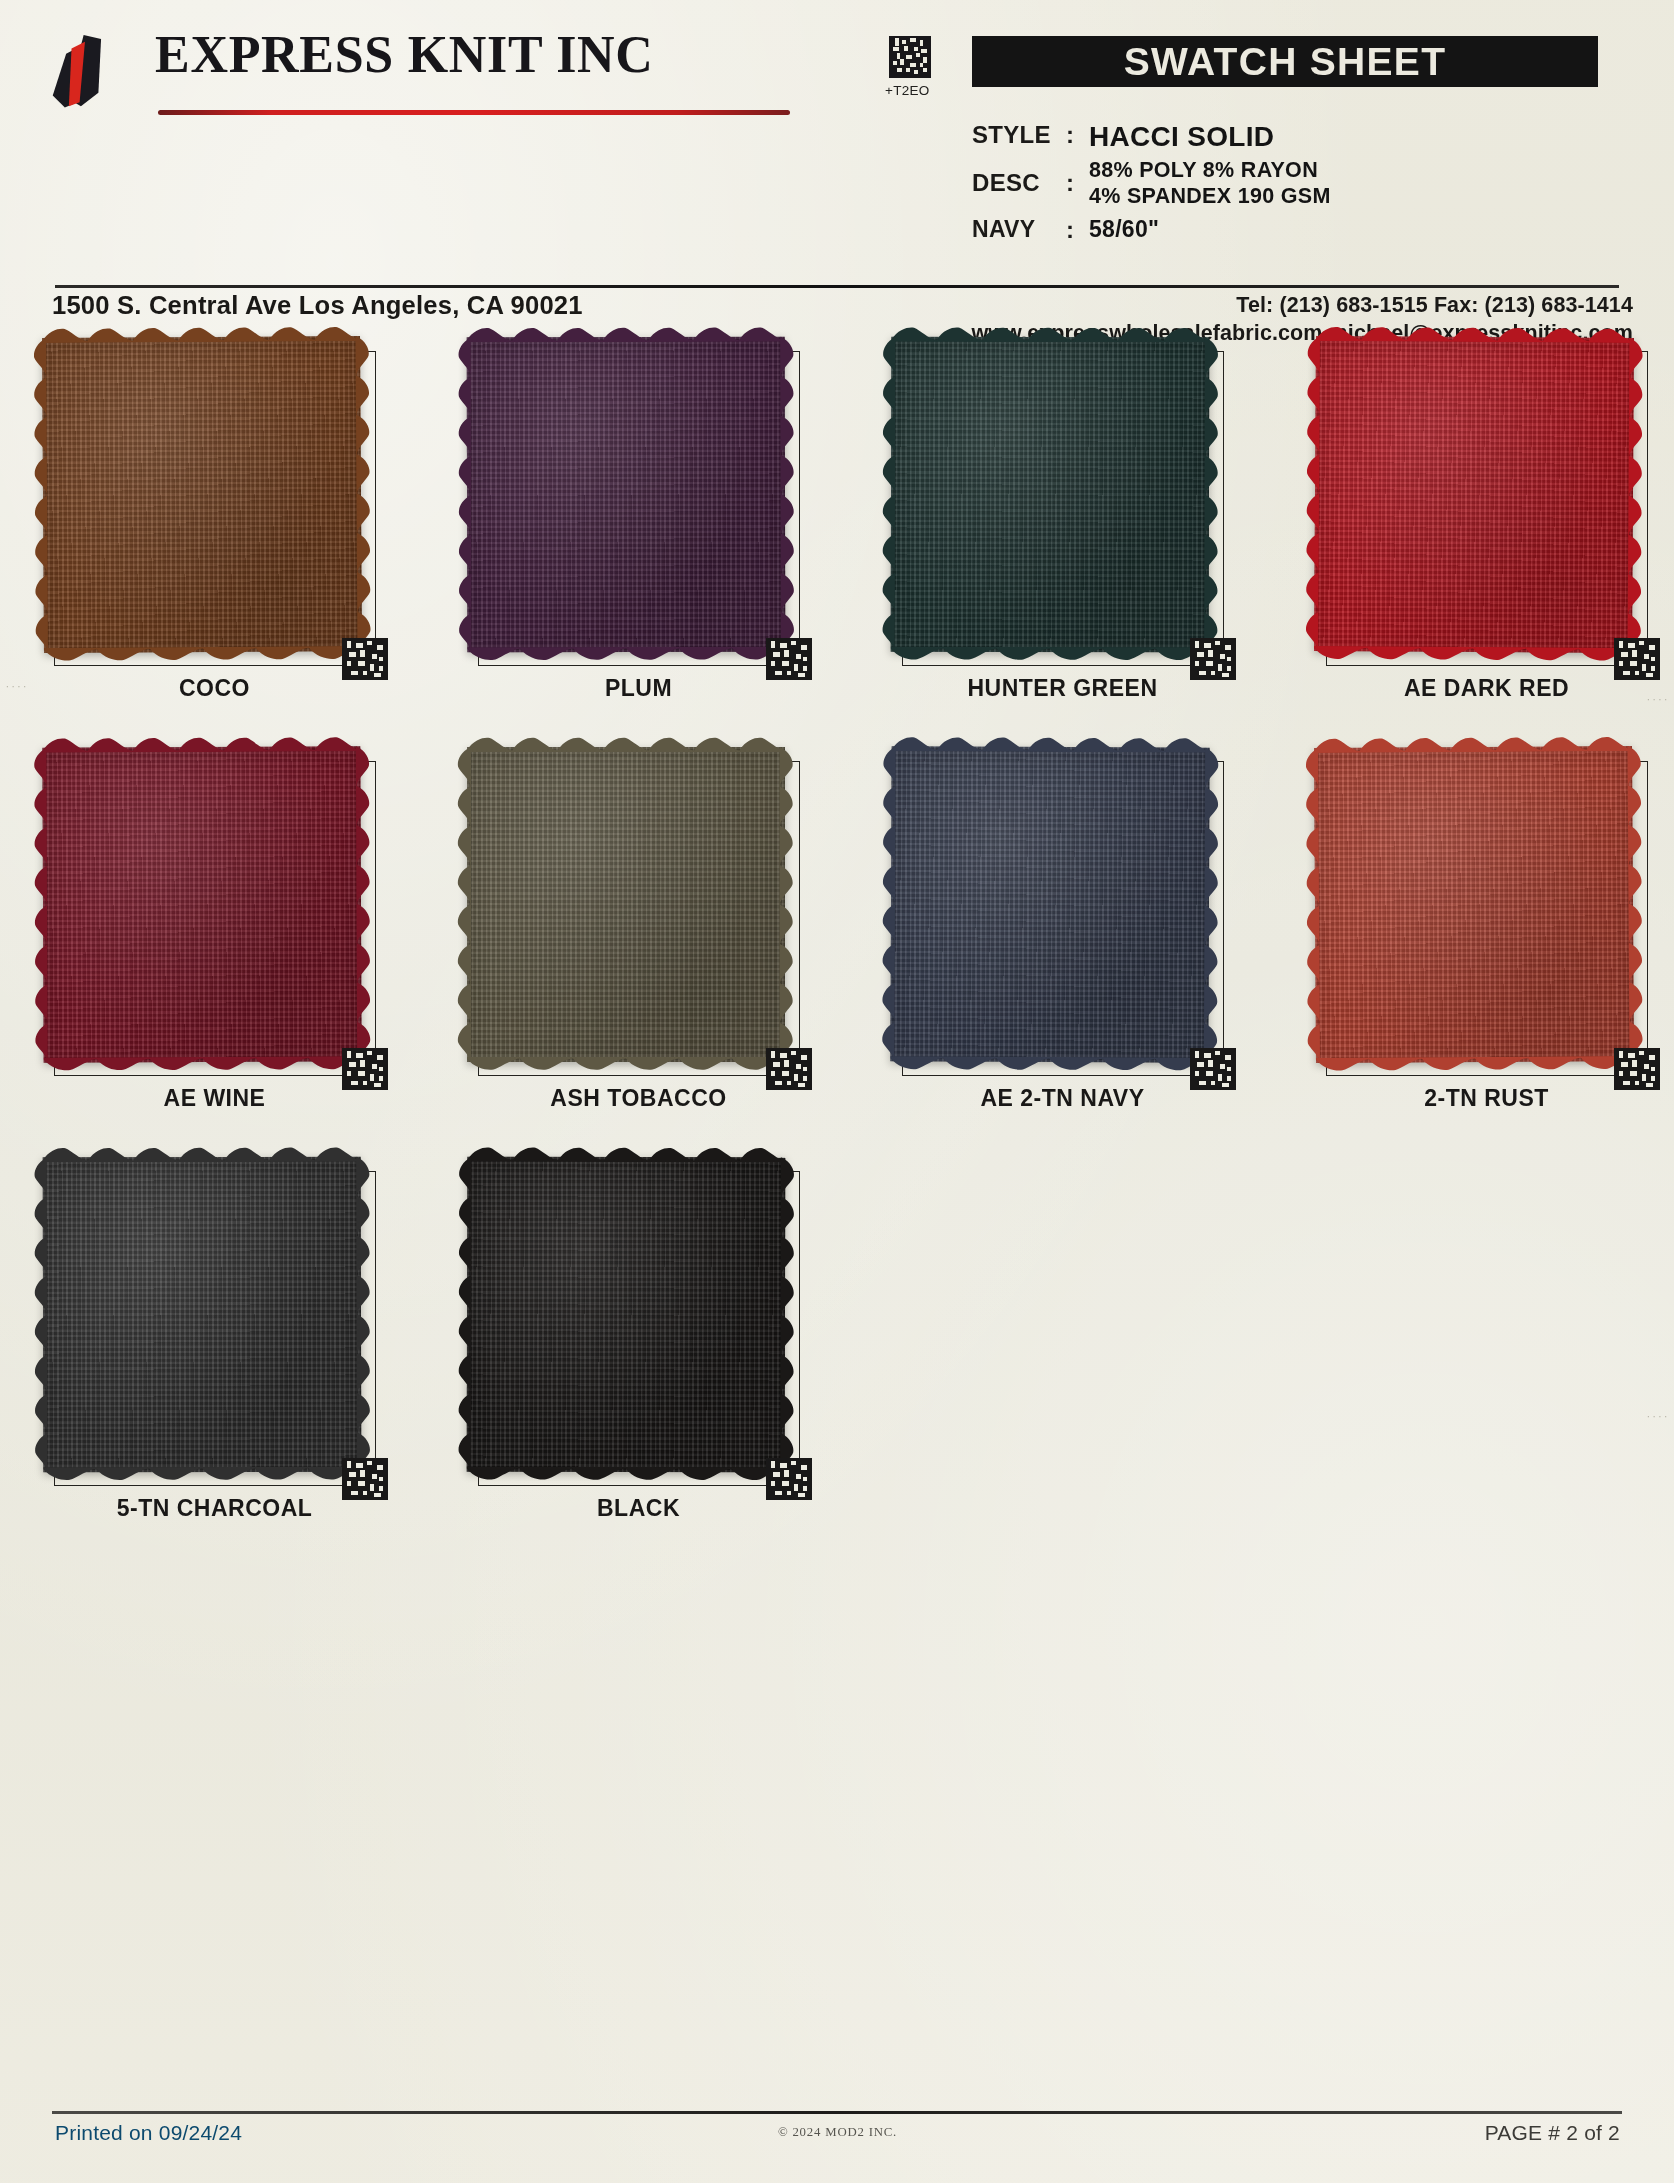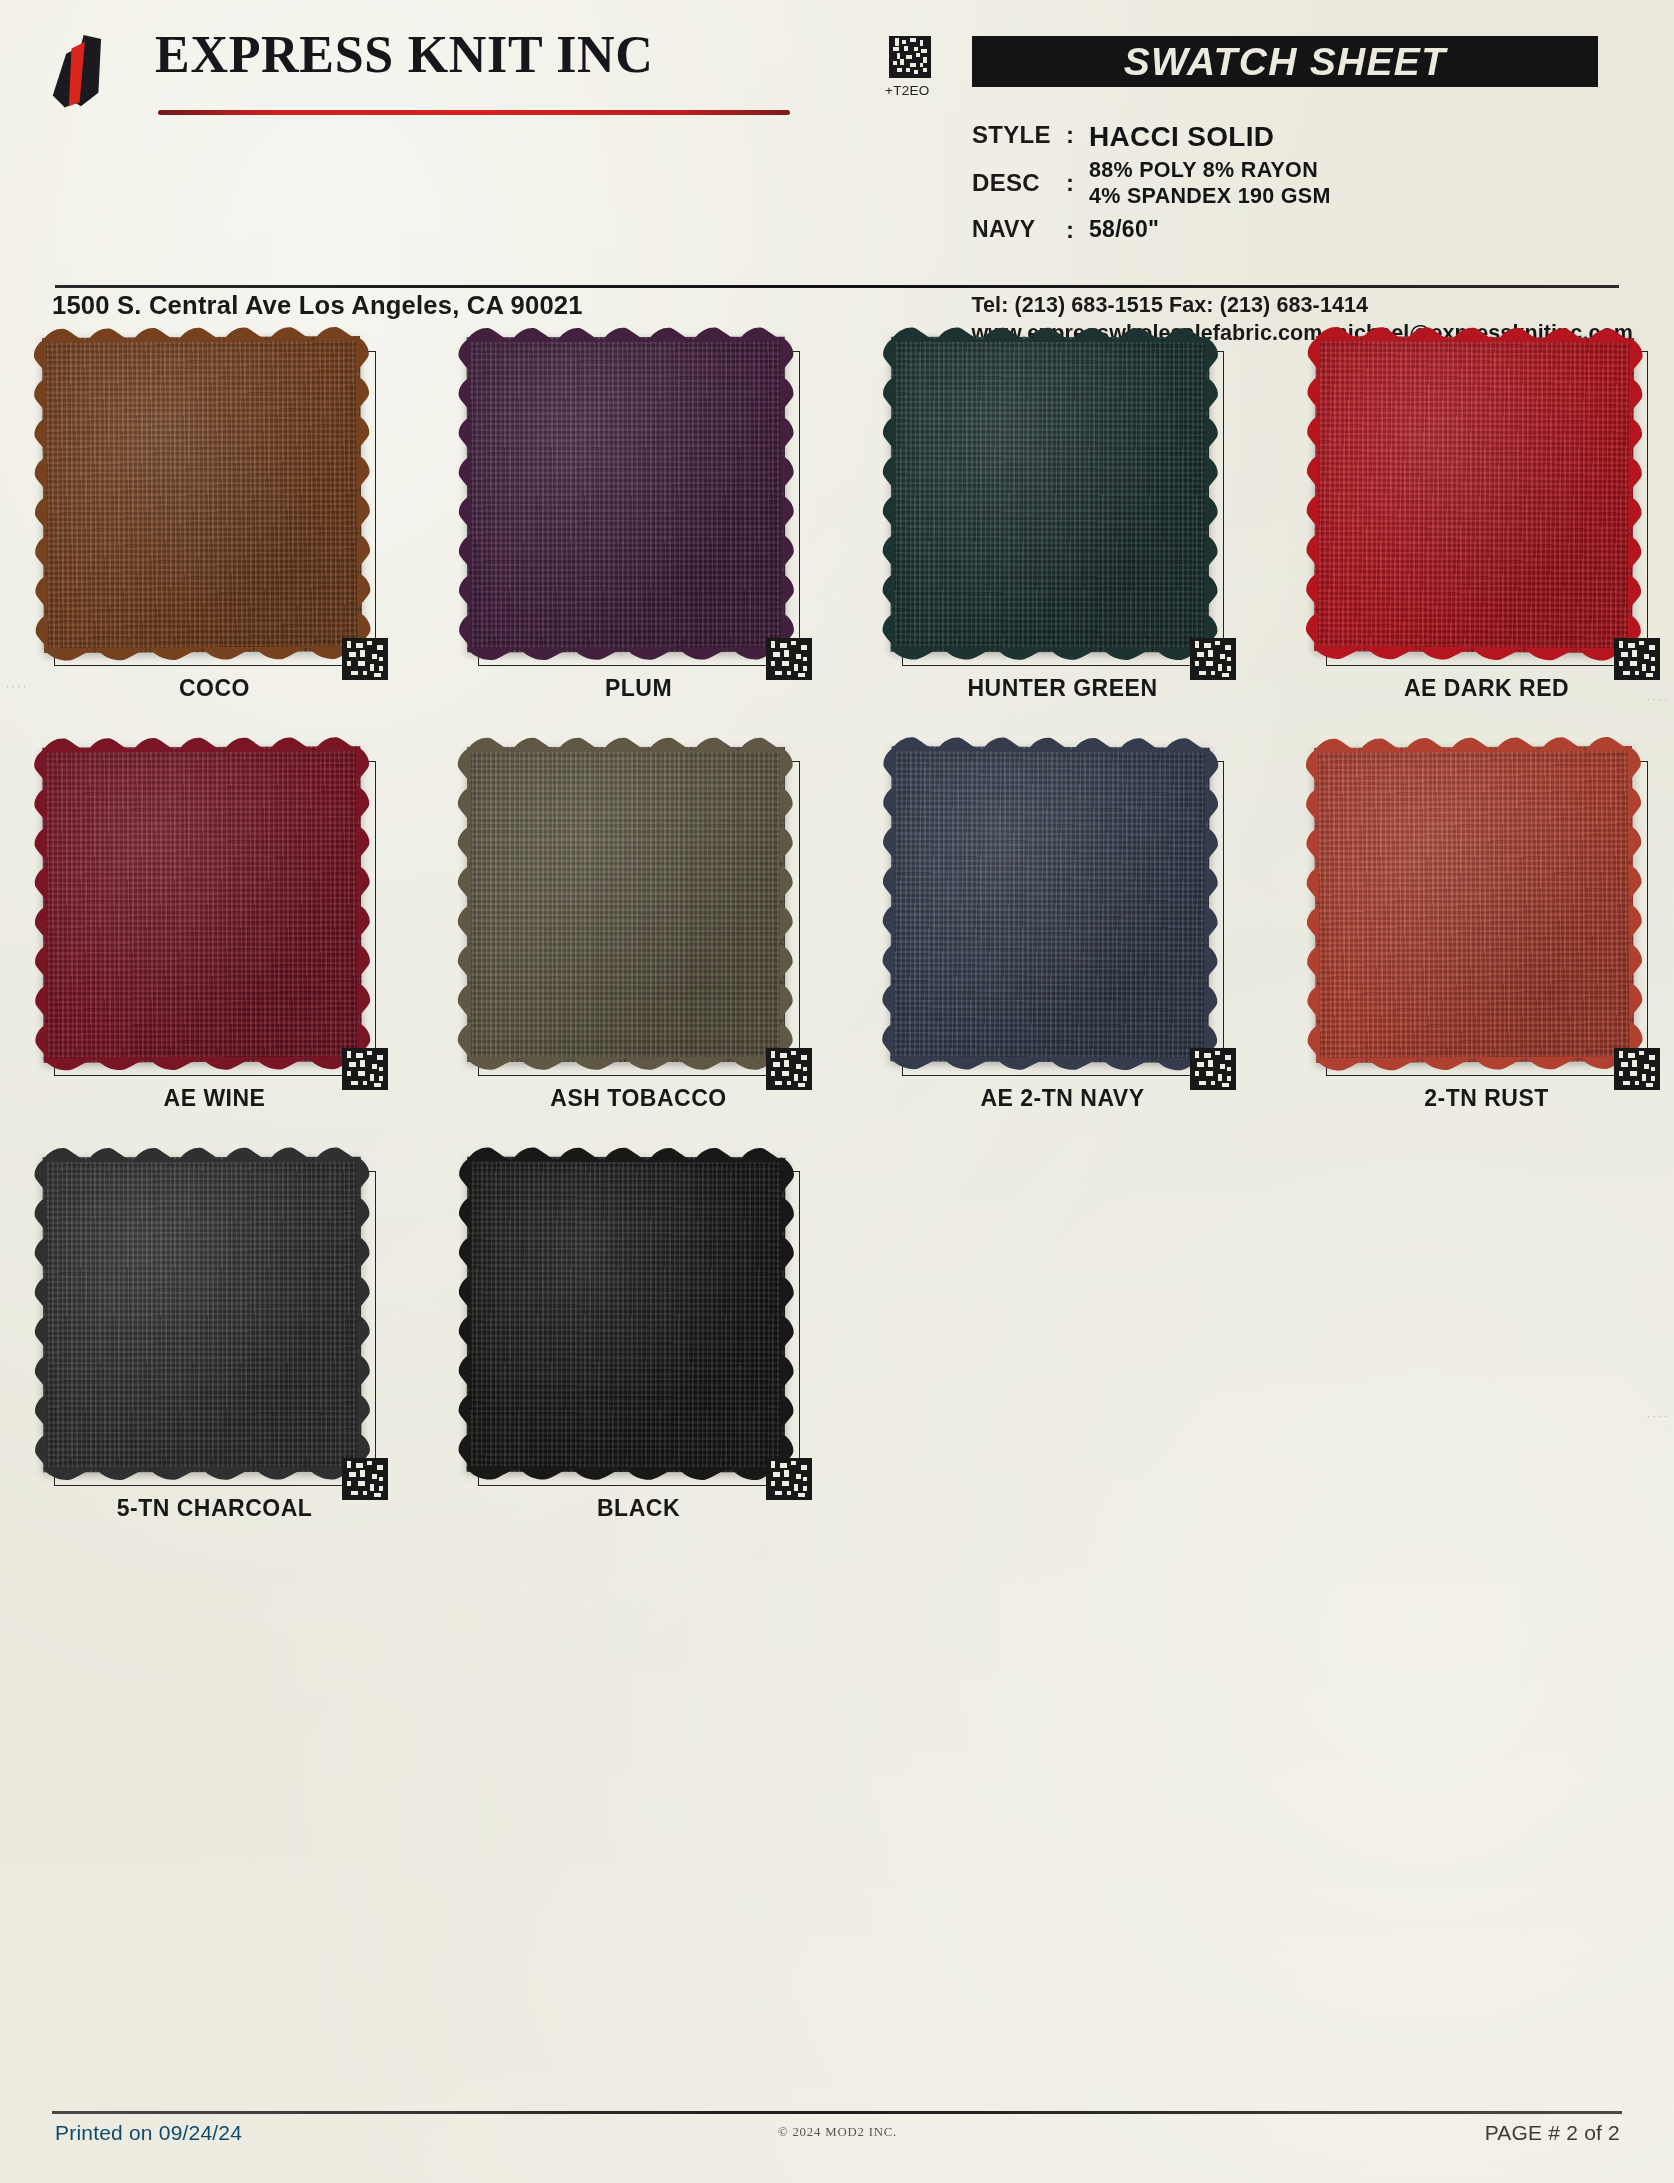--- a/index.html
+++ b/index.html
@@ -54,21 +54,20 @@
   }
 
   .swatch-title-bar{
     position:absolute;left:972px;top:36px;width:626px;height:51px;
     background:#141414;
     display:flex;align-items:center;justify-content:center;
   }
   .swatch-title-bar span{
     color:#eceadf;font-size:39px;font-weight:700;letter-spacing:1.3px;
     font-family:"Liberation Sans", sans-serif;
-    font-style:italic;
   }
 
   .specs{position:absolute;left:972px;top:121px;width:673px;}
   .spec-row{position:relative;display:flex;align-items:flex-start;margin-bottom:4px;}
   .spec-label{
     font-size:24px;font-weight:700;color:#1b1a18;
     width:94px;flex:0 0 94px;letter-spacing:0.3px;
   }
   .spec-colon{font-size:24px;font-weight:700;color:#1b1a18;width:23px;flex:0 0 23px;}
   .spec-value{font-size:28px;font-weight:700;color:#141414;letter-spacing:0.3px;}
@@ -81,21 +80,21 @@
   
   .addr-rule{
     position:absolute;left:55px;top:285px;width:1564px;height:2.7px;
     background:linear-gradient(90deg,#2b2a28,#111,#2b2a28);
   }
   .address{
     position:absolute;left:52px;top:291px;
     font-size:25.6px;font-weight:600;color:#1a1917;letter-spacing:0.2px;
   }
   .contact{
-    position:absolute;right:42px;top:291px;
+    position:absolute;right:42px;top:291px;text-align:right;
   }
   .contact div{font-size:21.5px;font-weight:600;color:#1a1917;line-height:1.32;letter-spacing:0.1px;}
 
   
   .grid{
     position:absolute;left:0;top:340px;width:1675px;
   }
   .grid-row{position:relative;height:410px;}
   .cell{
     position:absolute;top:0;width:377px;height:410px;

